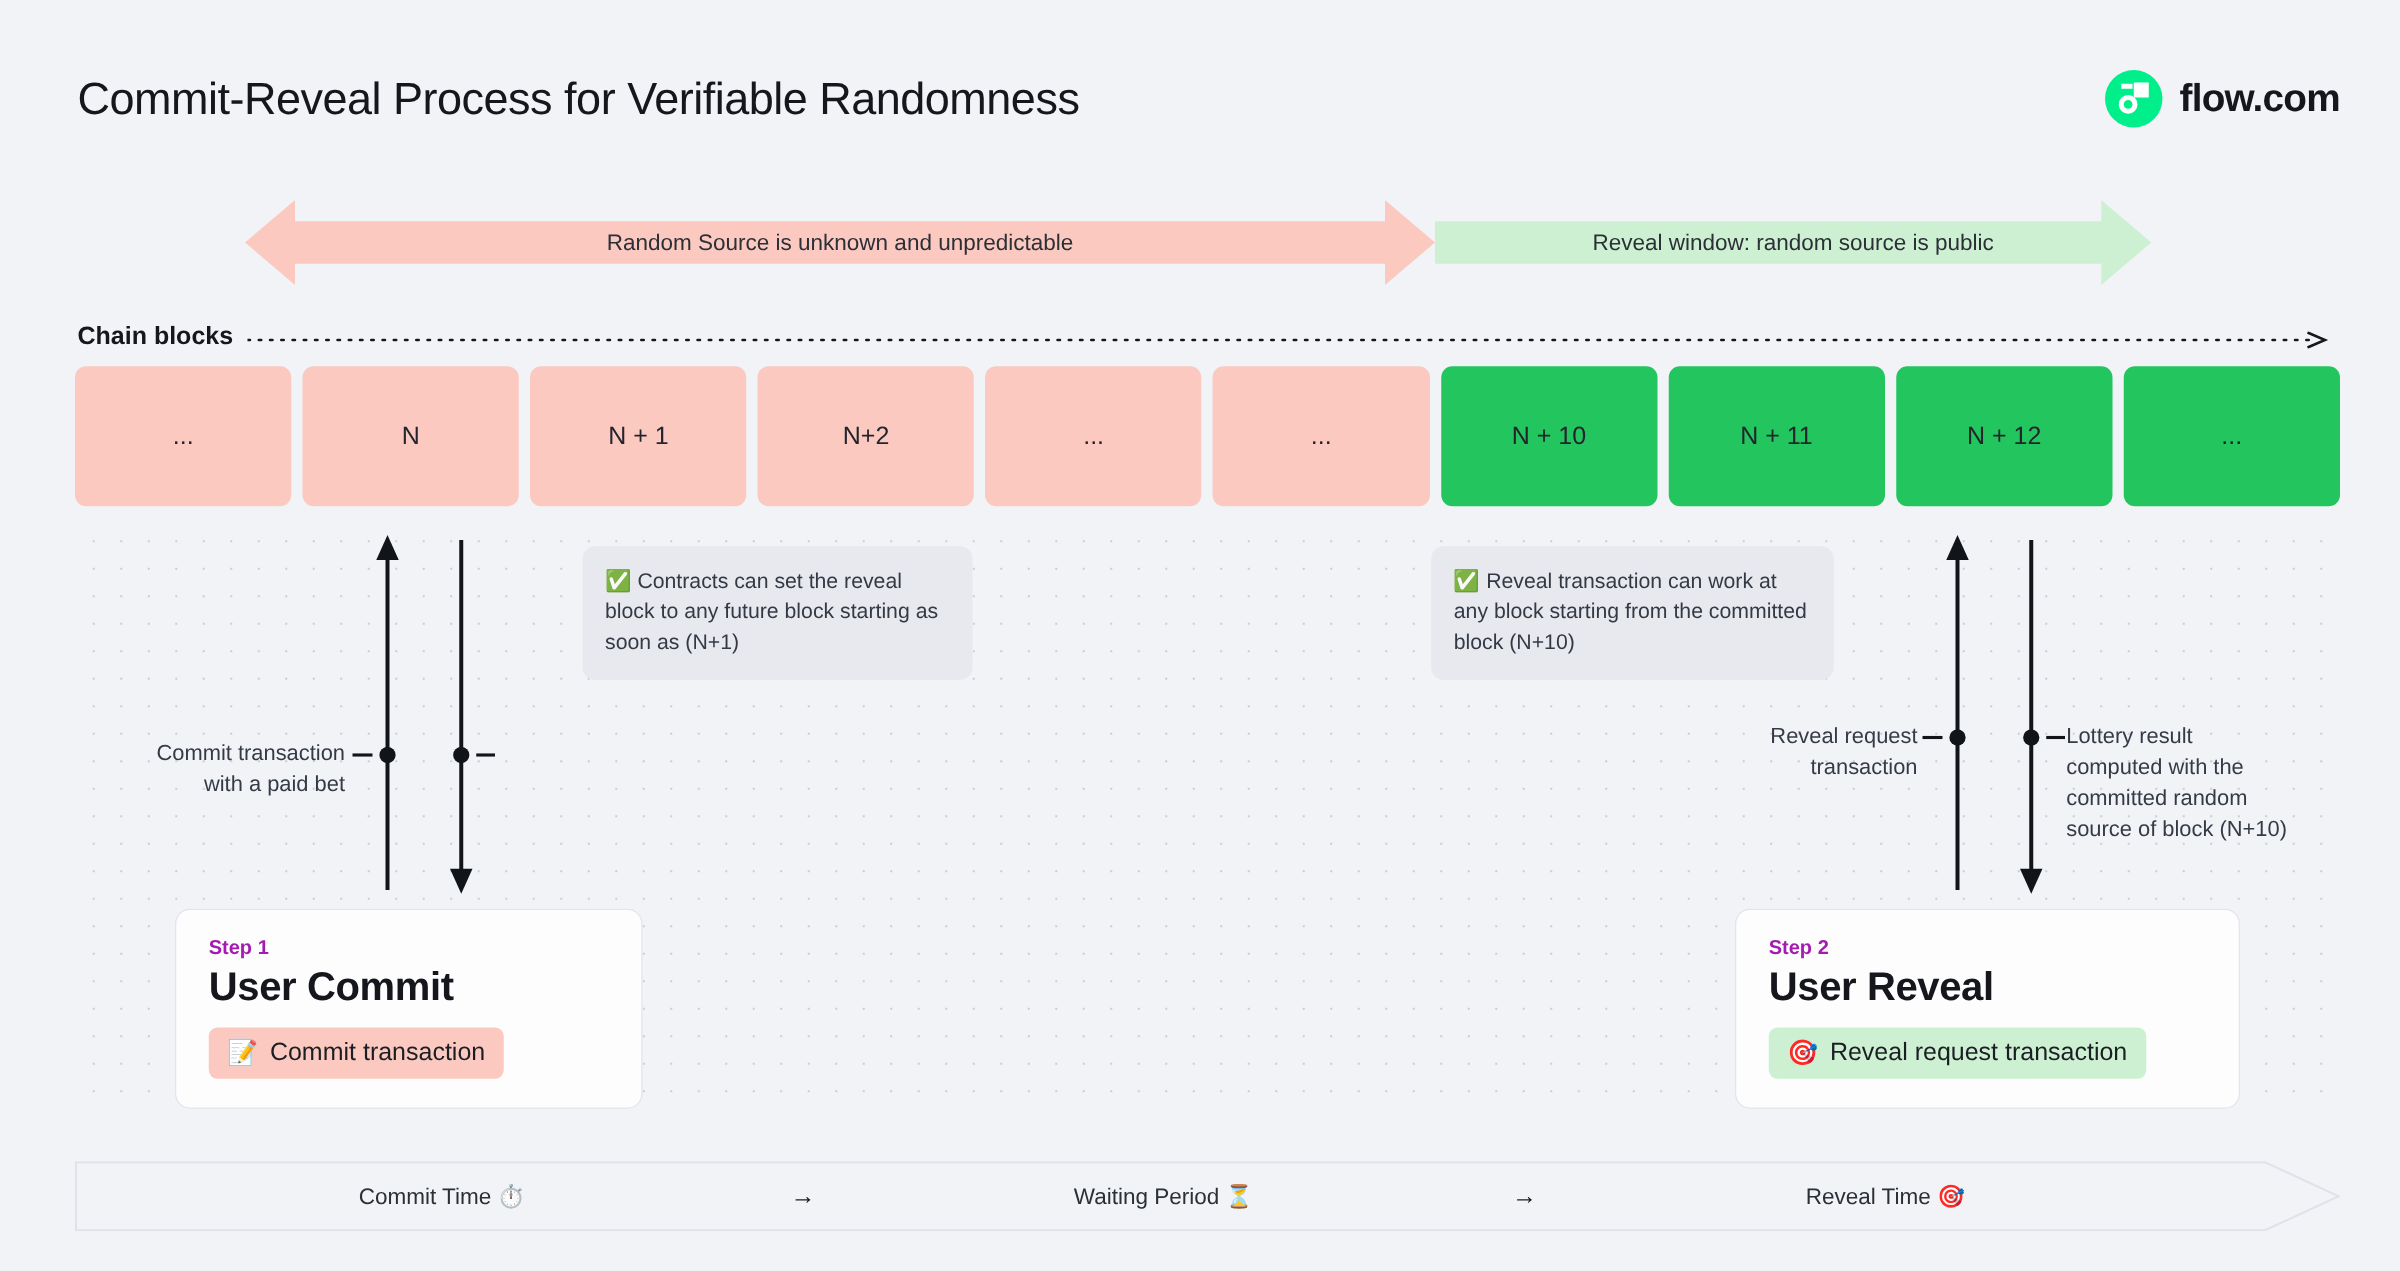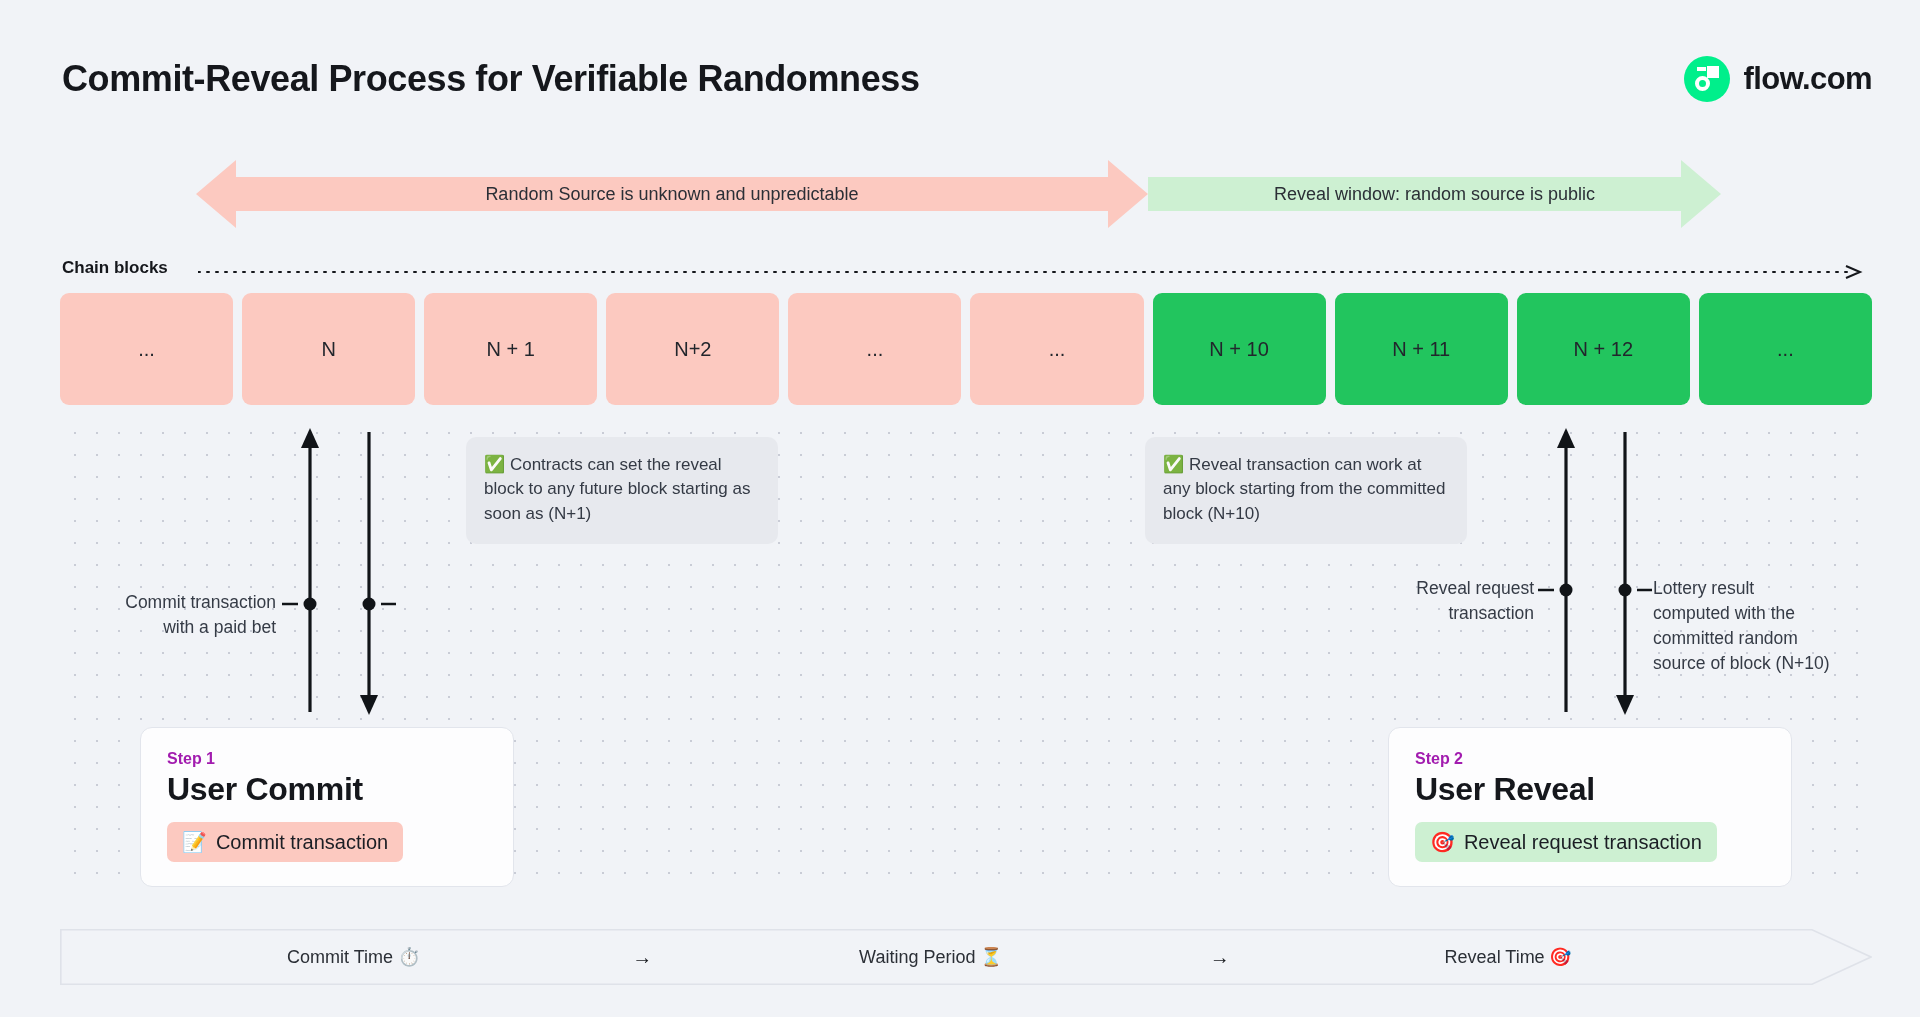--- a/index.html
+++ b/index.html
@@ -14,21 +14,21 @@
     width: 1920px; height: 1017px;
     background: #f1f3f7;
   }
 
   
   #header {
     position: absolute; left: 62px; top: 44px; right: 48px; height: 70px;
     display: flex; align-items: center; justify-content: space-between;
   }
   #page-title {
-    font-size: 36px; font-weight: 700; color: #15171c;
+    font-size: 36px; font-weight: 400; color: #15171c;
     letter-spacing: -0.4px; white-space: nowrap;
   }
   #brand { display: flex; align-items: center; gap: 14px; }
   #brand-mark {
     width: 46px; height: 46px; border-radius: 50%;
     background: #00ef8b; position: relative; flex: 0 0 auto;
   }
   #brand-mark .fb1 {
     position: absolute; left: 11px; top: 20px;
     width: 15px; height: 15px; border-radius: 50%;
@@ -55,21 +55,21 @@
   .banner-label {
     font-size: 18px; color: #2b2f36; white-space: nowrap; position: relative; z-index: 2;
   }
   .banner-bg { position: absolute; inset: 0; z-index: 1; }
   #banner-pink { left: 0; width: 952px; }
   #banner-green { left: 952px; width: 573px; }
 
   
   #chain-label {
     position: absolute; left: 62px; top: 258px;
-    font-size: 17px; font-weight: 700; color: #15171c;
+    font-size: 20px; font-weight: 700; color: #15171c;
   }
   #chain-line {
     position: absolute; left: 198px; top: 265px; right: 48px; height: 14px;
   }
   #blocks {
     position: absolute; left: 60px; top: 293px; right: 48px; height: 112px;
     display: flex; gap: 9px;
   }
   .block {
     flex: 1 1 0; border-radius: 9px;

